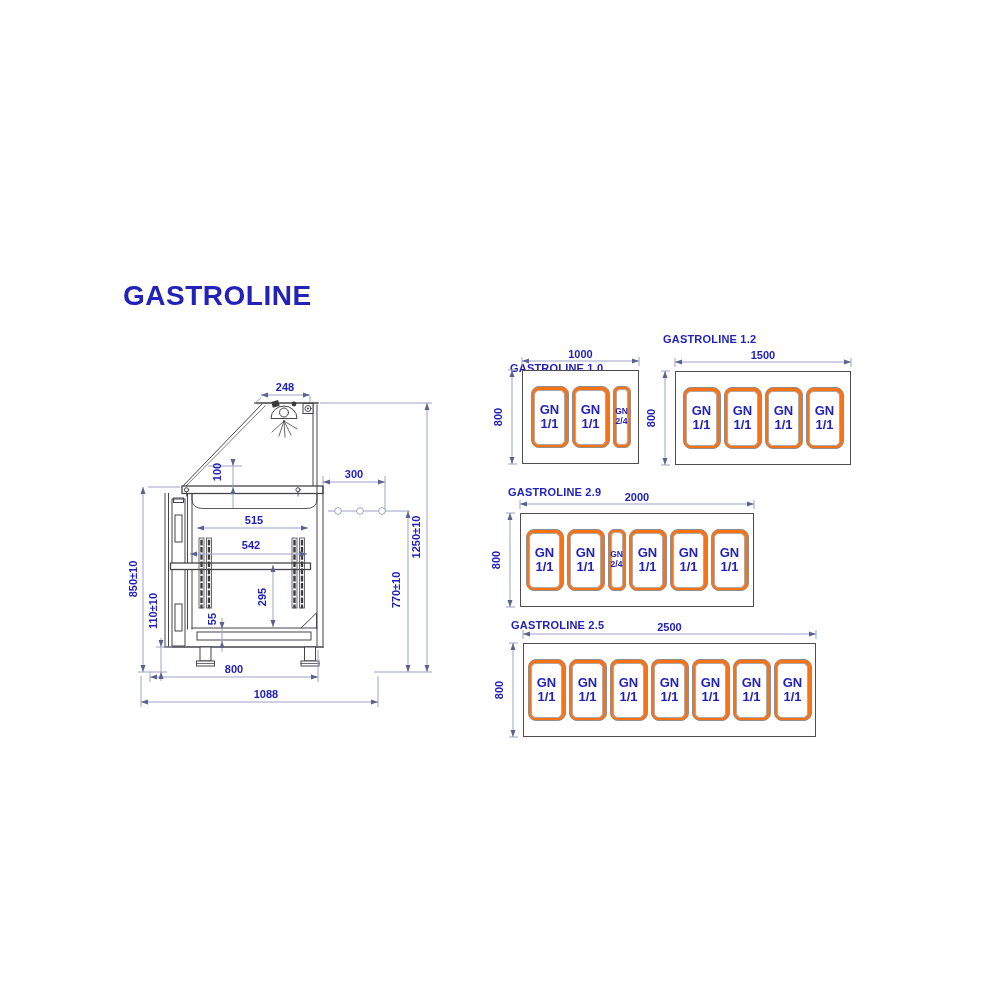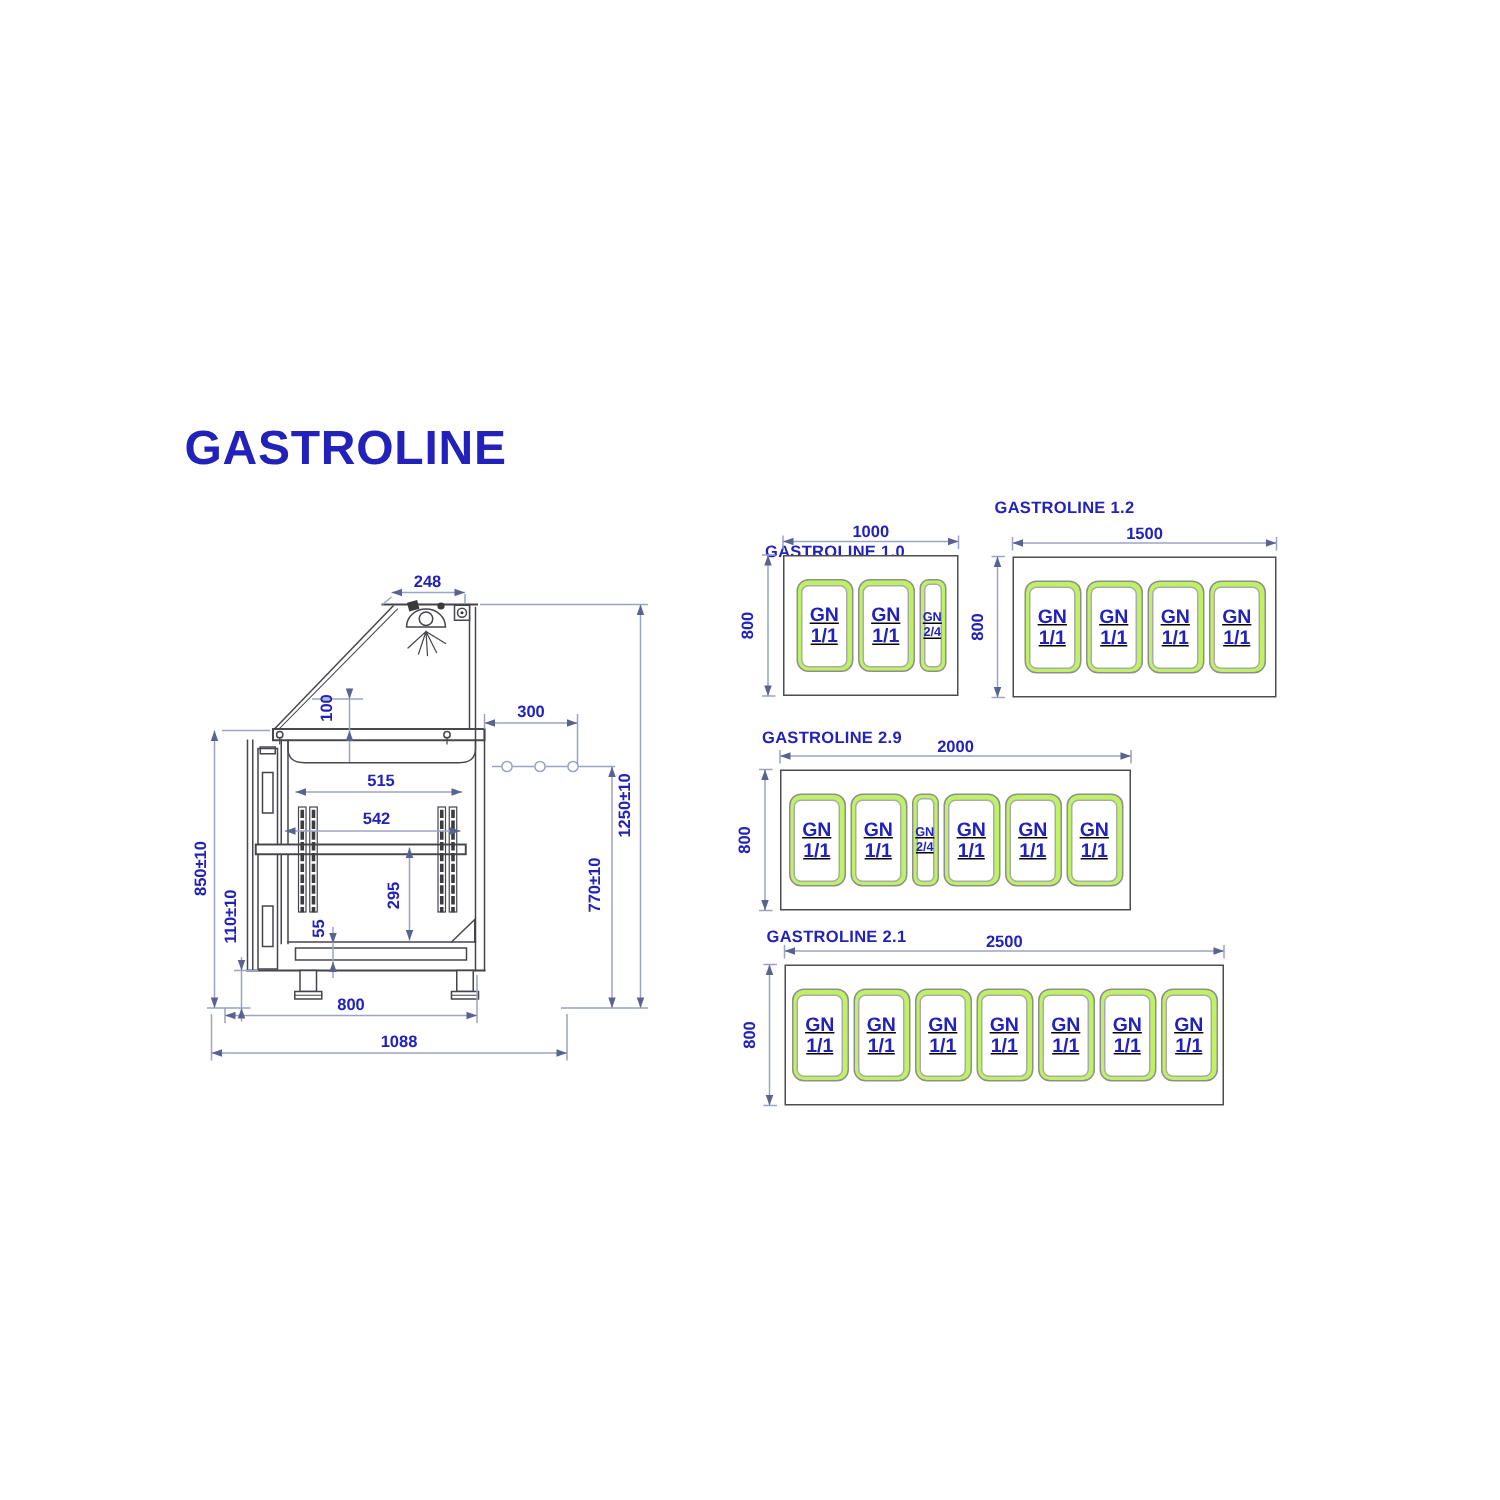--- a/index.html
+++ b/index.html
@@ -4,21 +4,21 @@
 <style>
   html,body{margin:0;padding:0;}
   body{
     width:1000px;height:1000px;background:#ffffff;
     font-family:"Liberation Sans",sans-serif;
     position:relative;overflow:hidden;
   }
   #stage{position:absolute;inset:0;width:1000px;height:1000px;}
   .main-title{
     position:absolute;left:123px;top:280px;
-    font-size:32px;font-weight:bold;color:#2222bb;
+    font-size:28px;font-weight:bold;color:#2222bb;
     letter-spacing:0.5px;white-space:nowrap;
   }
   #sideview{position:absolute;left:0;top:0;pointer-events:none;}
   .panel{position:absolute;}
   .ptitle{
     position:absolute;left:-12px;
     font-size:11px;font-weight:bold;color:#2222bb;
     white-space:nowrap;letter-spacing:0.2px;
   }
   .panel.p0 .ptitle{top:-40px;margin-top:32px;}
@@ -33,23 +33,22 @@
   .pdims text{font-family:"Liberation Sans",sans-serif;font-size:11px;font-weight:bold;fill:#2222bb;}
   .pframe{
     position:absolute;left:0;top:0;box-sizing:border-box;
     border:1px solid #4c4c52;background:#ffffff;
   }
   .pans{
     width:100%;height:100%;display:flex;align-items:center;justify-content:center;gap:3px;
   }
   .pan{
     box-sizing:border-box;width:38px;height:62px;
-    background:#bef264;border:1.3px solid #8f8f8f;border-radius:8px;padding:2.5px;
+    background:#f97316;border:1.3px solid #8f8f8f;border-radius:8px;padding:2.5px;
     flex:0 0 auto;
-    text-decoration:underline;
   }
   .pan-inner{
     box-sizing:border-box;width:100%;height:100%;
     border:1px solid #ababab;border-radius:5px;background:#ffffff;
     display:flex;flex-direction:column;align-items:center;justify-content:center;
     color:#2222bb;font-weight:bold;font-size:13px;line-height:1.08;
   }
   .pan.narrow{width:18px;border-radius:6px;padding:2px;}
   .pan.narrow .pan-inner{font-size:8.5px;border-radius:4px;line-height:1.15;}
   svg .txt text{font-family:"Liberation Sans",sans-serif;font-size:11px;font-weight:bold;fill:#2222bb;}
@@ -320,21 +319,21 @@
           <div class="pan">
             <div class="pan-inner">
               <span>GN</span>
               <span>1/1</span>
             </div>
           </div>
         </div>
       </div>
     </div>
   <div class="panel p3">
-      <span class="ptitle">GASTROLINE 2.1</span>
+      <span class="ptitle">GASTROLINE 2.5</span>
       <svg class="pdims" width="341" height="138" viewBox="-34 -30 341 138" style="left: -34px; top: -30px;">
         <defs>
           <marker id="ar3" viewBox="0 0 8 6" markerWidth="8" markerHeight="6" refX="7.5" refY="3" orient="auto-start-reverse">
             <path d="M0.5,0.5 L7.5,3 L0.5,5.5 Z" fill="#5a6390" stroke="none"></path>
           </marker>
         </defs>
         <g stroke="#9ba3c6" fill="none" stroke-width="1">
           <path d="M0,-13 V-4 M293,-13 V-4 M-14,0 H-5 M-14,94 H-5"></path>
           <line x1="0" y1="-9" x2="293" y2="-9" marker-start="url(#ar3)" marker-end="url(#ar3)"></line>
           <line x1="-10" y1="0" x2="-10" y2="94" marker-start="url(#ar3)" marker-end="url(#ar3)"></line>

